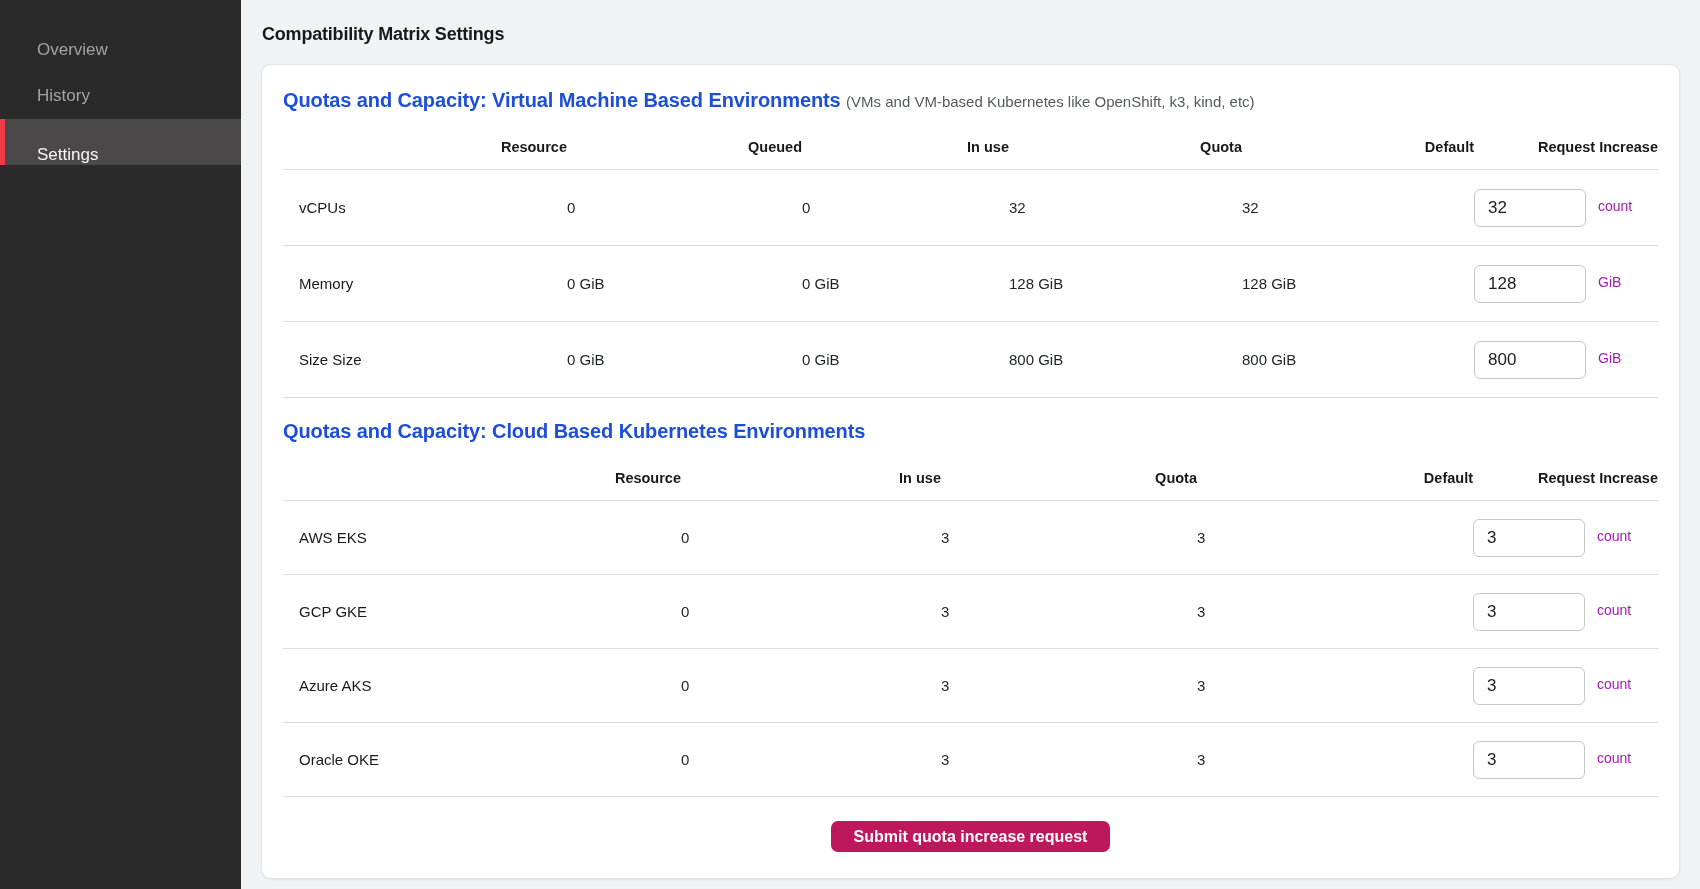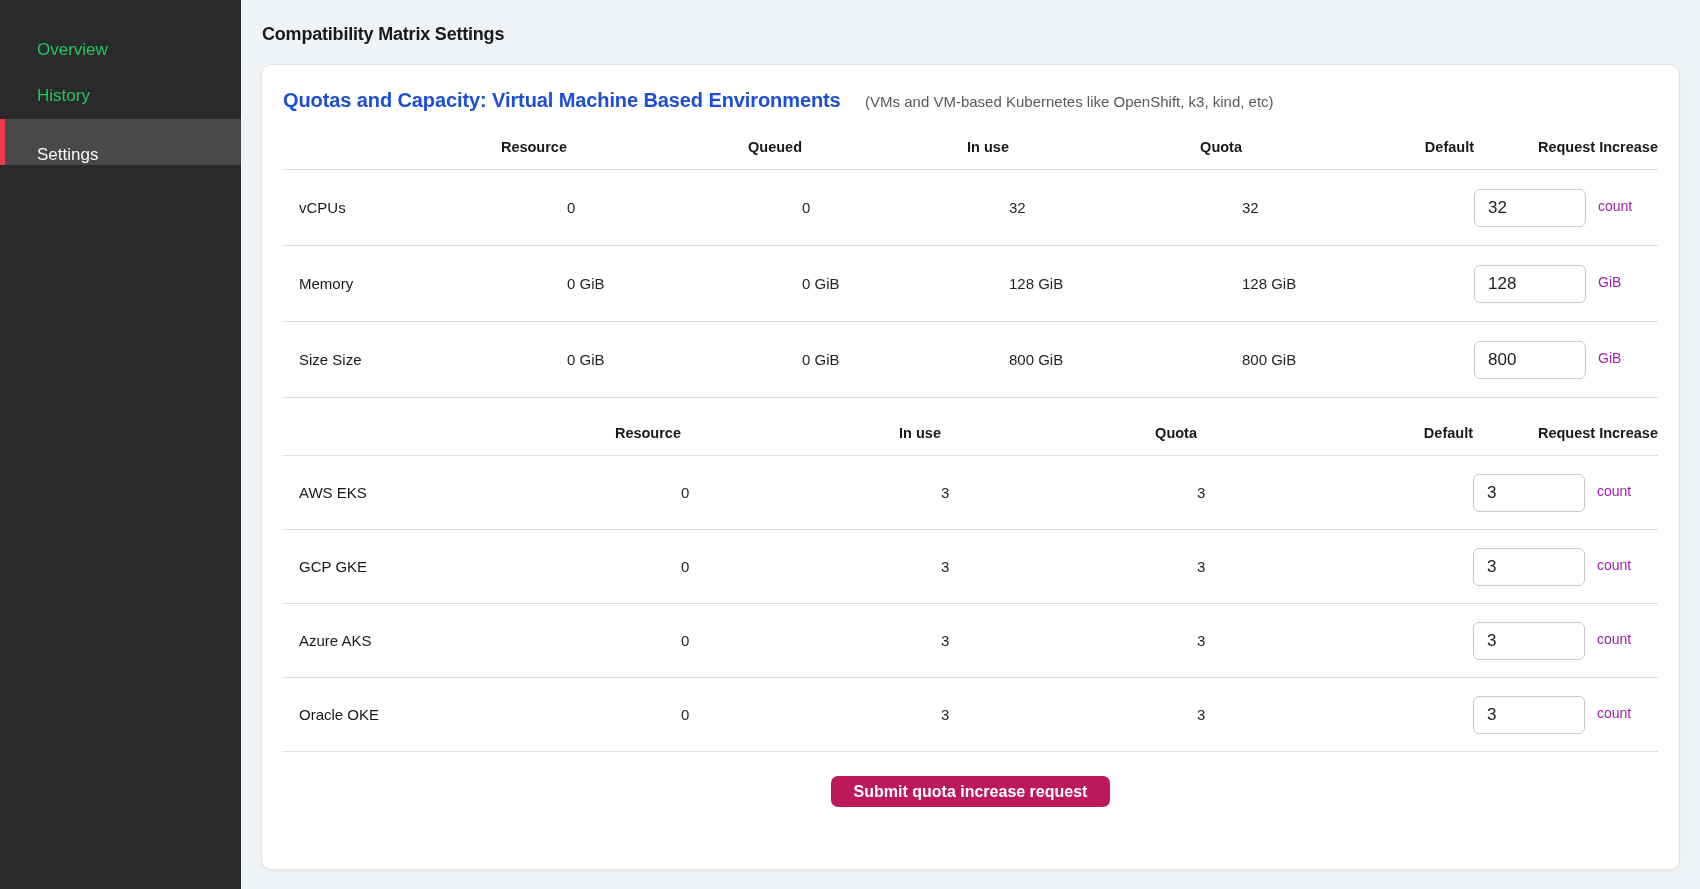--- a/index.html
+++ b/index.html
@@ -19,21 +19,21 @@
     background: #2a2a2b;
     padding-top: 27px;
     height: 100%;
   }
   .nav-item {
     height: 46px;
     display: flex;
     align-items: center;
     padding-left: 32px;
     font-size: 17px;
-    color: #22c55e;
+    color: #a3a3a3;
     cursor: pointer;
     border-left: 5px solid transparent;
   }
   .nav-item.active {
     background: #4a4849;
     color: #f7f6f7;
     border-left: 5px solid #ee3b47;
     align-items: flex-end;
   }
 
@@ -64,21 +64,21 @@
   .section-title {
     font-size: 20px;
     font-weight: 700;
     color: #1d4ed8;
     letter-spacing: -0.1px;
   }
   .section-subtitle {
     font-size: 15px;
     font-weight: 400;
     color: #55595e;
-    margin-left: 20px;
+    margin-left: 1px;
   }
 
   
   .table { margin-top: 12px; }
   .trow {
     display: grid;
     align-items: center;
     border-bottom: 1px solid #dcdee0;
   }
   .grid-vm    { grid-template-columns: 284px 235px 207px 233px 232px 1fr; }
@@ -186,20 +186,23 @@
         <div class="cell">0 GiB</div>
         <div class="cell">800 GiB</div>
         <div class="cell">800 GiB</div>
         <div class="cell request-cell">
           <input class="quota-input" type="text" value="800" style="">
           <span class="unit-label">GiB</span>
         </div>
       </div>
     </div>
 
+    <div class="section-header second">
+      <span class="section-title">Quotas and Capacity: Cloud Based Kubernetes Environments</span>
+    </div>
 
     <div class="table">
       <div class="trow head grid-cloud">
         <div class="cell first">Resource</div>
         <div class="cell">In use</div>
         <div class="cell">Quota</div>
         <div class="cell">Default</div>
         <div class="cell">Request Increase</div>
       </div>
 

